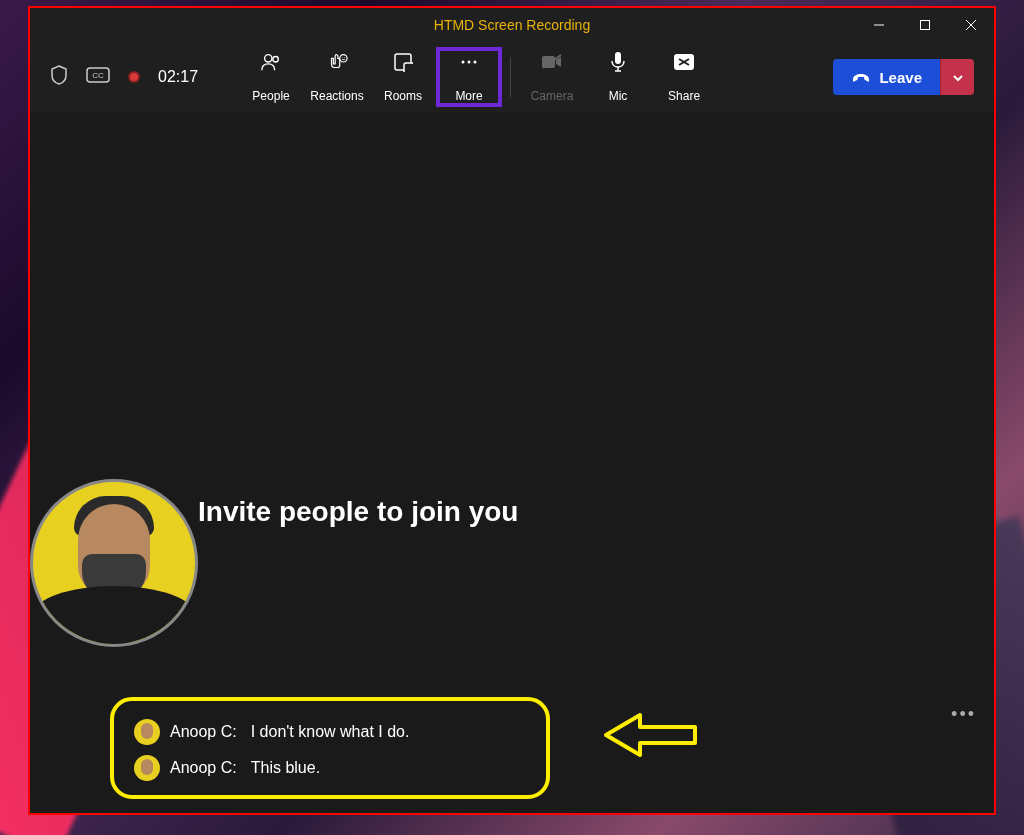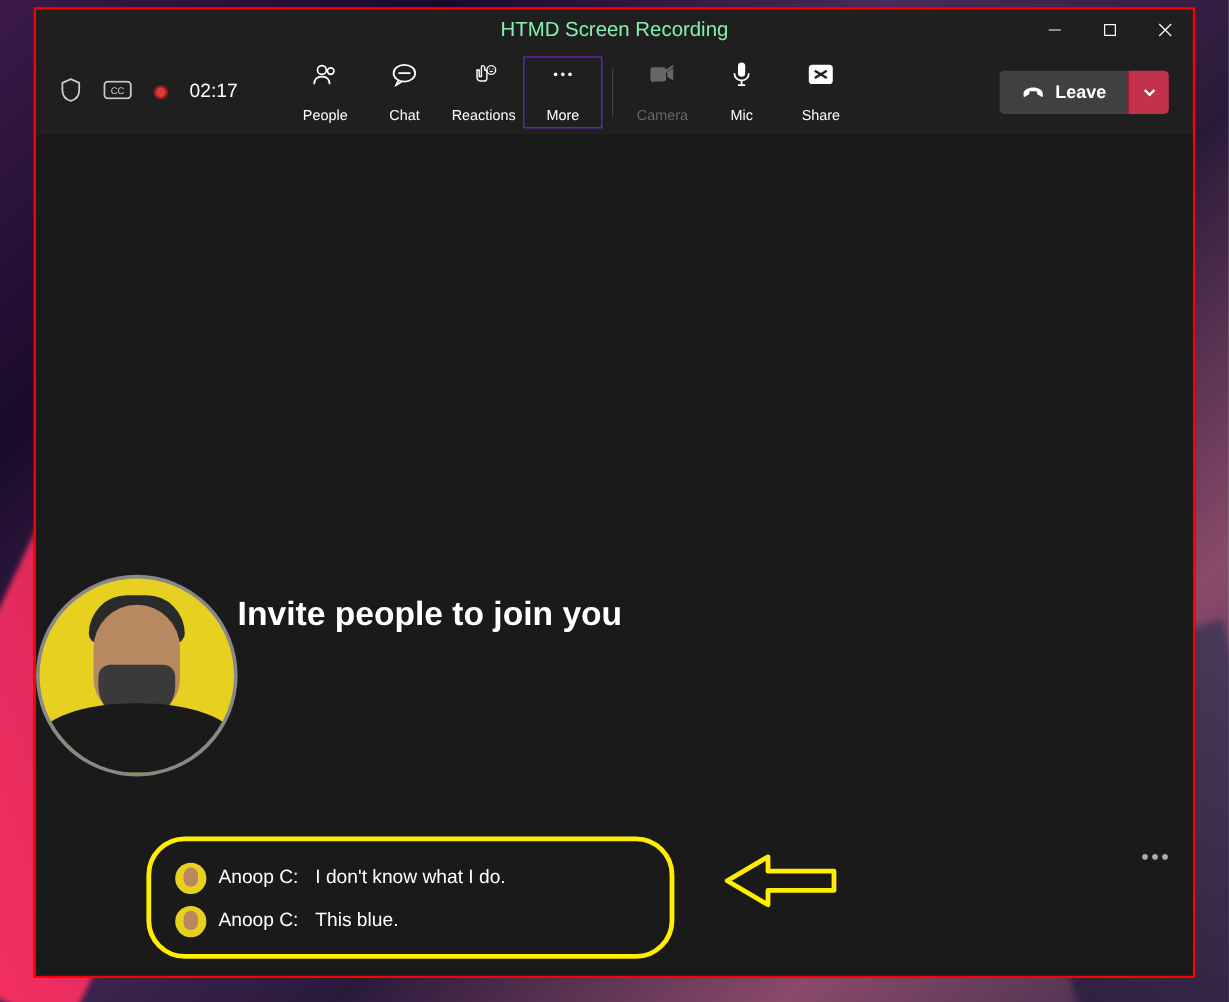--- a/index.html
+++ b/index.html
@@ -45,22 +45,22 @@
       border: 2px solid #ff0000;
       display: flex;
       flex-direction: column;
     }
     .titlebar {
       height: 34px;
       display: flex;
       align-items: center;
       justify-content: center;
       position: relative;
-      color: #86efac;
-      font-size: 17px;
+      color: #eab308;
+      font-size: 14px;
     }
     .window-controls {
       position: absolute;
       right: 0;
       top: 0;
       display: flex;
     }
     .win-ctrl {
       width: 46px;
       height: 34px;
@@ -104,21 +104,21 @@
       flex-direction: column;
       align-items: center;
       justify-content: center;
       width: 66px;
       height: 60px;
       color: #fff;
       font-size: 12px;
       gap: 16px;
     }
     .tbtn.selected {
-      border: 1px solid #6d28d9;
+      border: 4px solid #6d28d9;
     }
     .tbtn.disabled {
       color: #666;
     }
     .tbtn-icon {
       width: 22px;
       height: 22px;
       display: flex;
       align-items: center;
       justify-content: center;
@@ -127,21 +127,21 @@
       width: 1px;
       height: 40px;
       background: #444;
       margin: 0 8px;
     }
     .leave-group {
       margin-left: auto;
       display: flex;
     }
     .leave-btn {
-      background: #404040;
+      background: #1d4ed8;
       color: #fff;
       border: none;
       height: 36px;
       padding: 0 18px;
       display: flex;
       align-items: center;
       gap: 8px;
       font-size: 15px;
       font-weight: 600;
       border-radius: 4px 0 0 4px;
@@ -217,24 +217,24 @@
     }
     .invite-text {
       color: #fff;
       font-size: 28px;
       font-weight: 700;
       margin-top: 38px;
     }
     .caption-box {
       position: absolute;
       bottom: 14px;
-      left: 92px;
+      left: 80px;
       width: 440px;
       border: 4px solid #ffee00;
-      border-radius: 32px;
+      border-radius: 22px;
       padding: 18px 20px 14px 20px;
     }
     .caption-line {
       display: flex;
       align-items: center;
       gap: 10px;
       margin-bottom: 10px;
     }
     .caption-line:last-child {
       margin-bottom: 0;
@@ -334,40 +334,39 @@
           <svg width="24" height="20" viewBox="0 0 24 20">
               <circle cx="9" cy="6" r="4" fill="none" stroke="#fff" stroke-width="1.5"></circle>
               <circle cx="17" cy="7" r="3" fill="none" stroke="#fff" stroke-width="1.5"></circle>
               <path d="M2 19 C2 14 5 12 9 12 C13 12 16 14 16 19" fill="none" stroke="#fff" stroke-width="1.5"></path>
             </svg>
         </span>
         <span>People</span>
       </div>
       <div class="tbtn">
         <span class="tbtn-icon">
-          <svg width="22" height="20" viewBox="0 0 22 20">
-              <ellipse cx="11" cy="9" rx="9" ry="7" fill="none" stroke="#fff" stroke-width="1.5"></ellipse>
-              <line x1="6" y1="9" x2="16" y2="9" stroke="#fff" stroke-width="1.5"></line>
-              <path d="M6 15 L4 19 L9 16" fill="none" stroke="#fff" stroke-width="1.5"></path>
-            </svg>
-        </span>
-        <span>Chat</span>
-      </div>
-      <div class="tbtn">
-        <span class="tbtn-icon">
           <svg width="24" height="20" viewBox="0 0 24 20">
               <path d="M10 4 L10 12 L8 12 L8 6 L6 6 L6 12 C6 14 7 16 9 16 L13 16 C14 16 15 15 15 13 L15 8 C15 7 14 6 13 6 L13 4 C13 3 12 2 11 2 C10 2 10 3 10 4 Z" fill="none" stroke="#fff" stroke-width="1.3"></path>
               <circle cx="19" cy="6" r="4" fill="none" stroke="#fff" stroke-width="1.3"></circle>
               <circle cx="17.5" cy="5" r="0.5" fill="#fff"></circle>
               <circle cx="20.5" cy="5" r="0.5" fill="#fff"></circle>
               <path d="M17.5 7 Q19 8 20.5 7" fill="none" stroke="#fff" stroke-width="1"></path>
             </svg>
         </span>
         <span>Reactions</span>
       </div>
+      <div class="tbtn">
+        <span class="tbtn-icon">
+          <svg width="20" height="20" viewBox="0 0 20 20">
+              <rect x="2" y="2" width="16" height="16" rx="2" fill="none" stroke="#fff" stroke-width="1.5"></rect>
+              <rect x="11" y="11" width="10" height="10" rx="2" fill="#1f1f1f" stroke="#fff" stroke-width="1.5"></rect>
+            </svg>
+        </span>
+        <span>Rooms</span>
+      </div>
       <div class="tbtn selected">
         <span class="tbtn-icon">
           <svg width="20" height="6" viewBox="0 0 20 6">
               <circle cx="4" cy="3" r="1.5" fill="#fff"></circle>
               <circle cx="10" cy="3" r="1.5" fill="#fff"></circle>
               <circle cx="16" cy="3" r="1.5" fill="#fff"></circle>
             </svg>
         </span>
         <span>More</span>
       </div>

